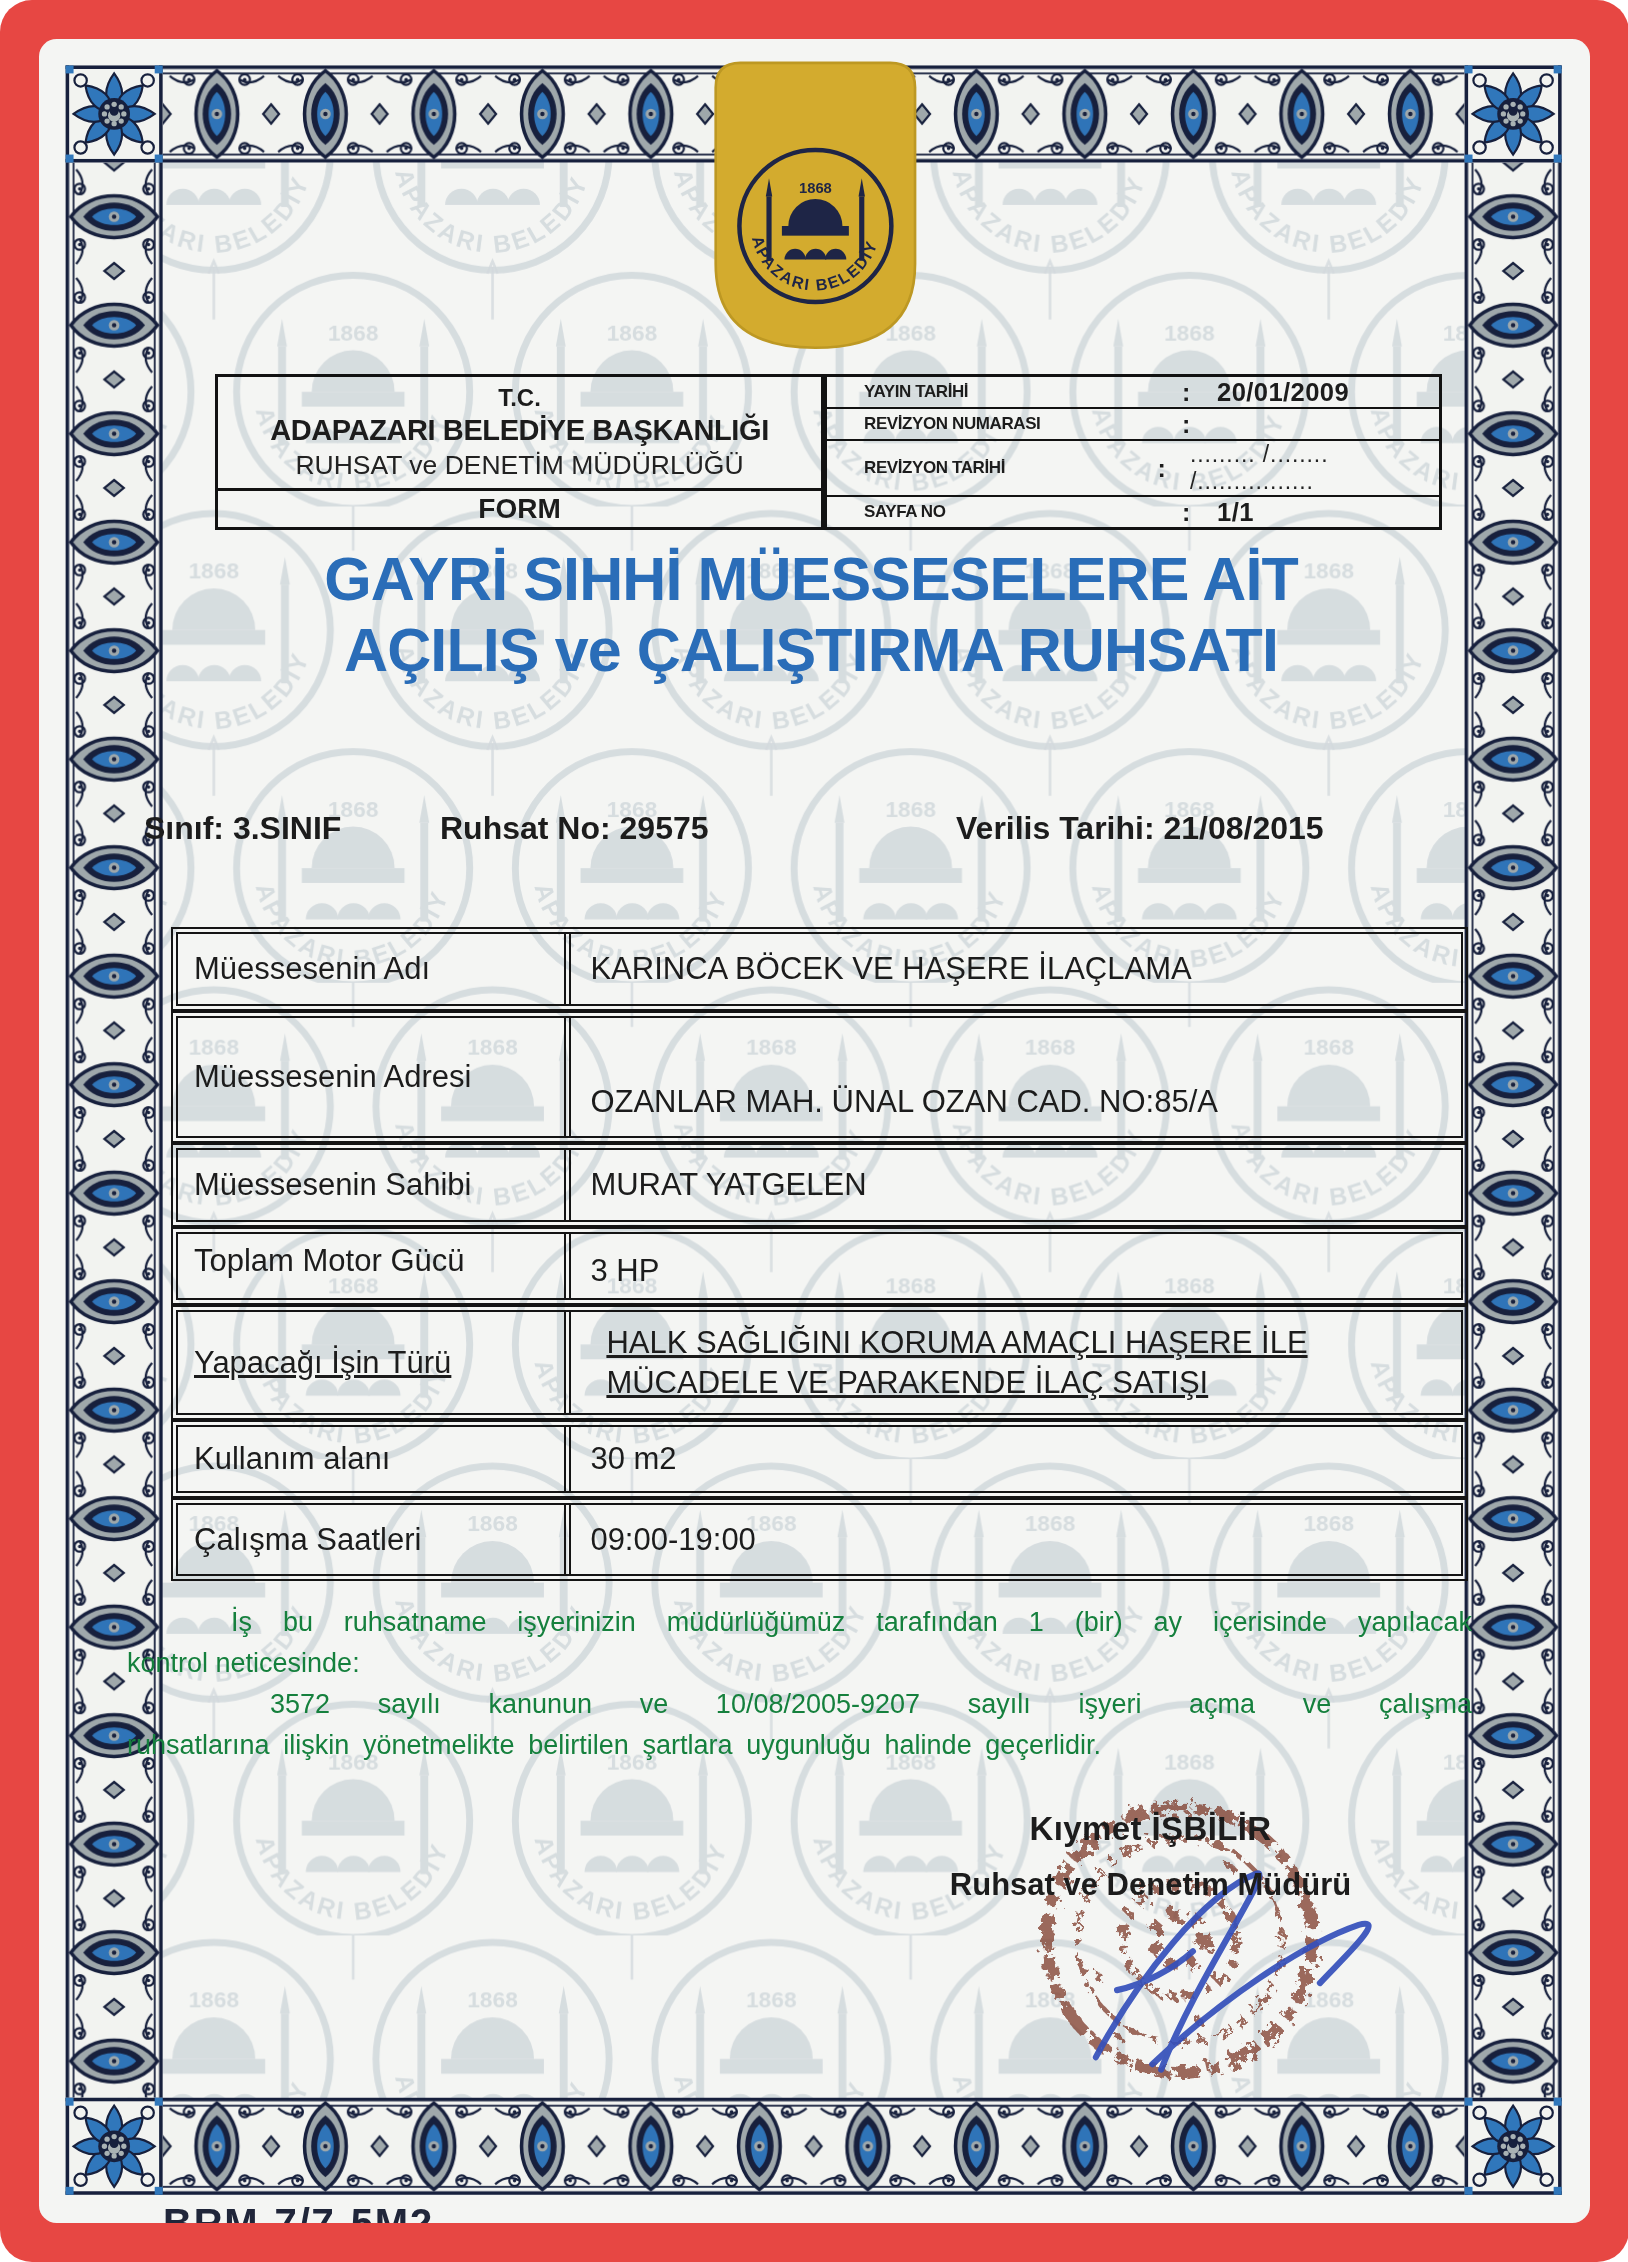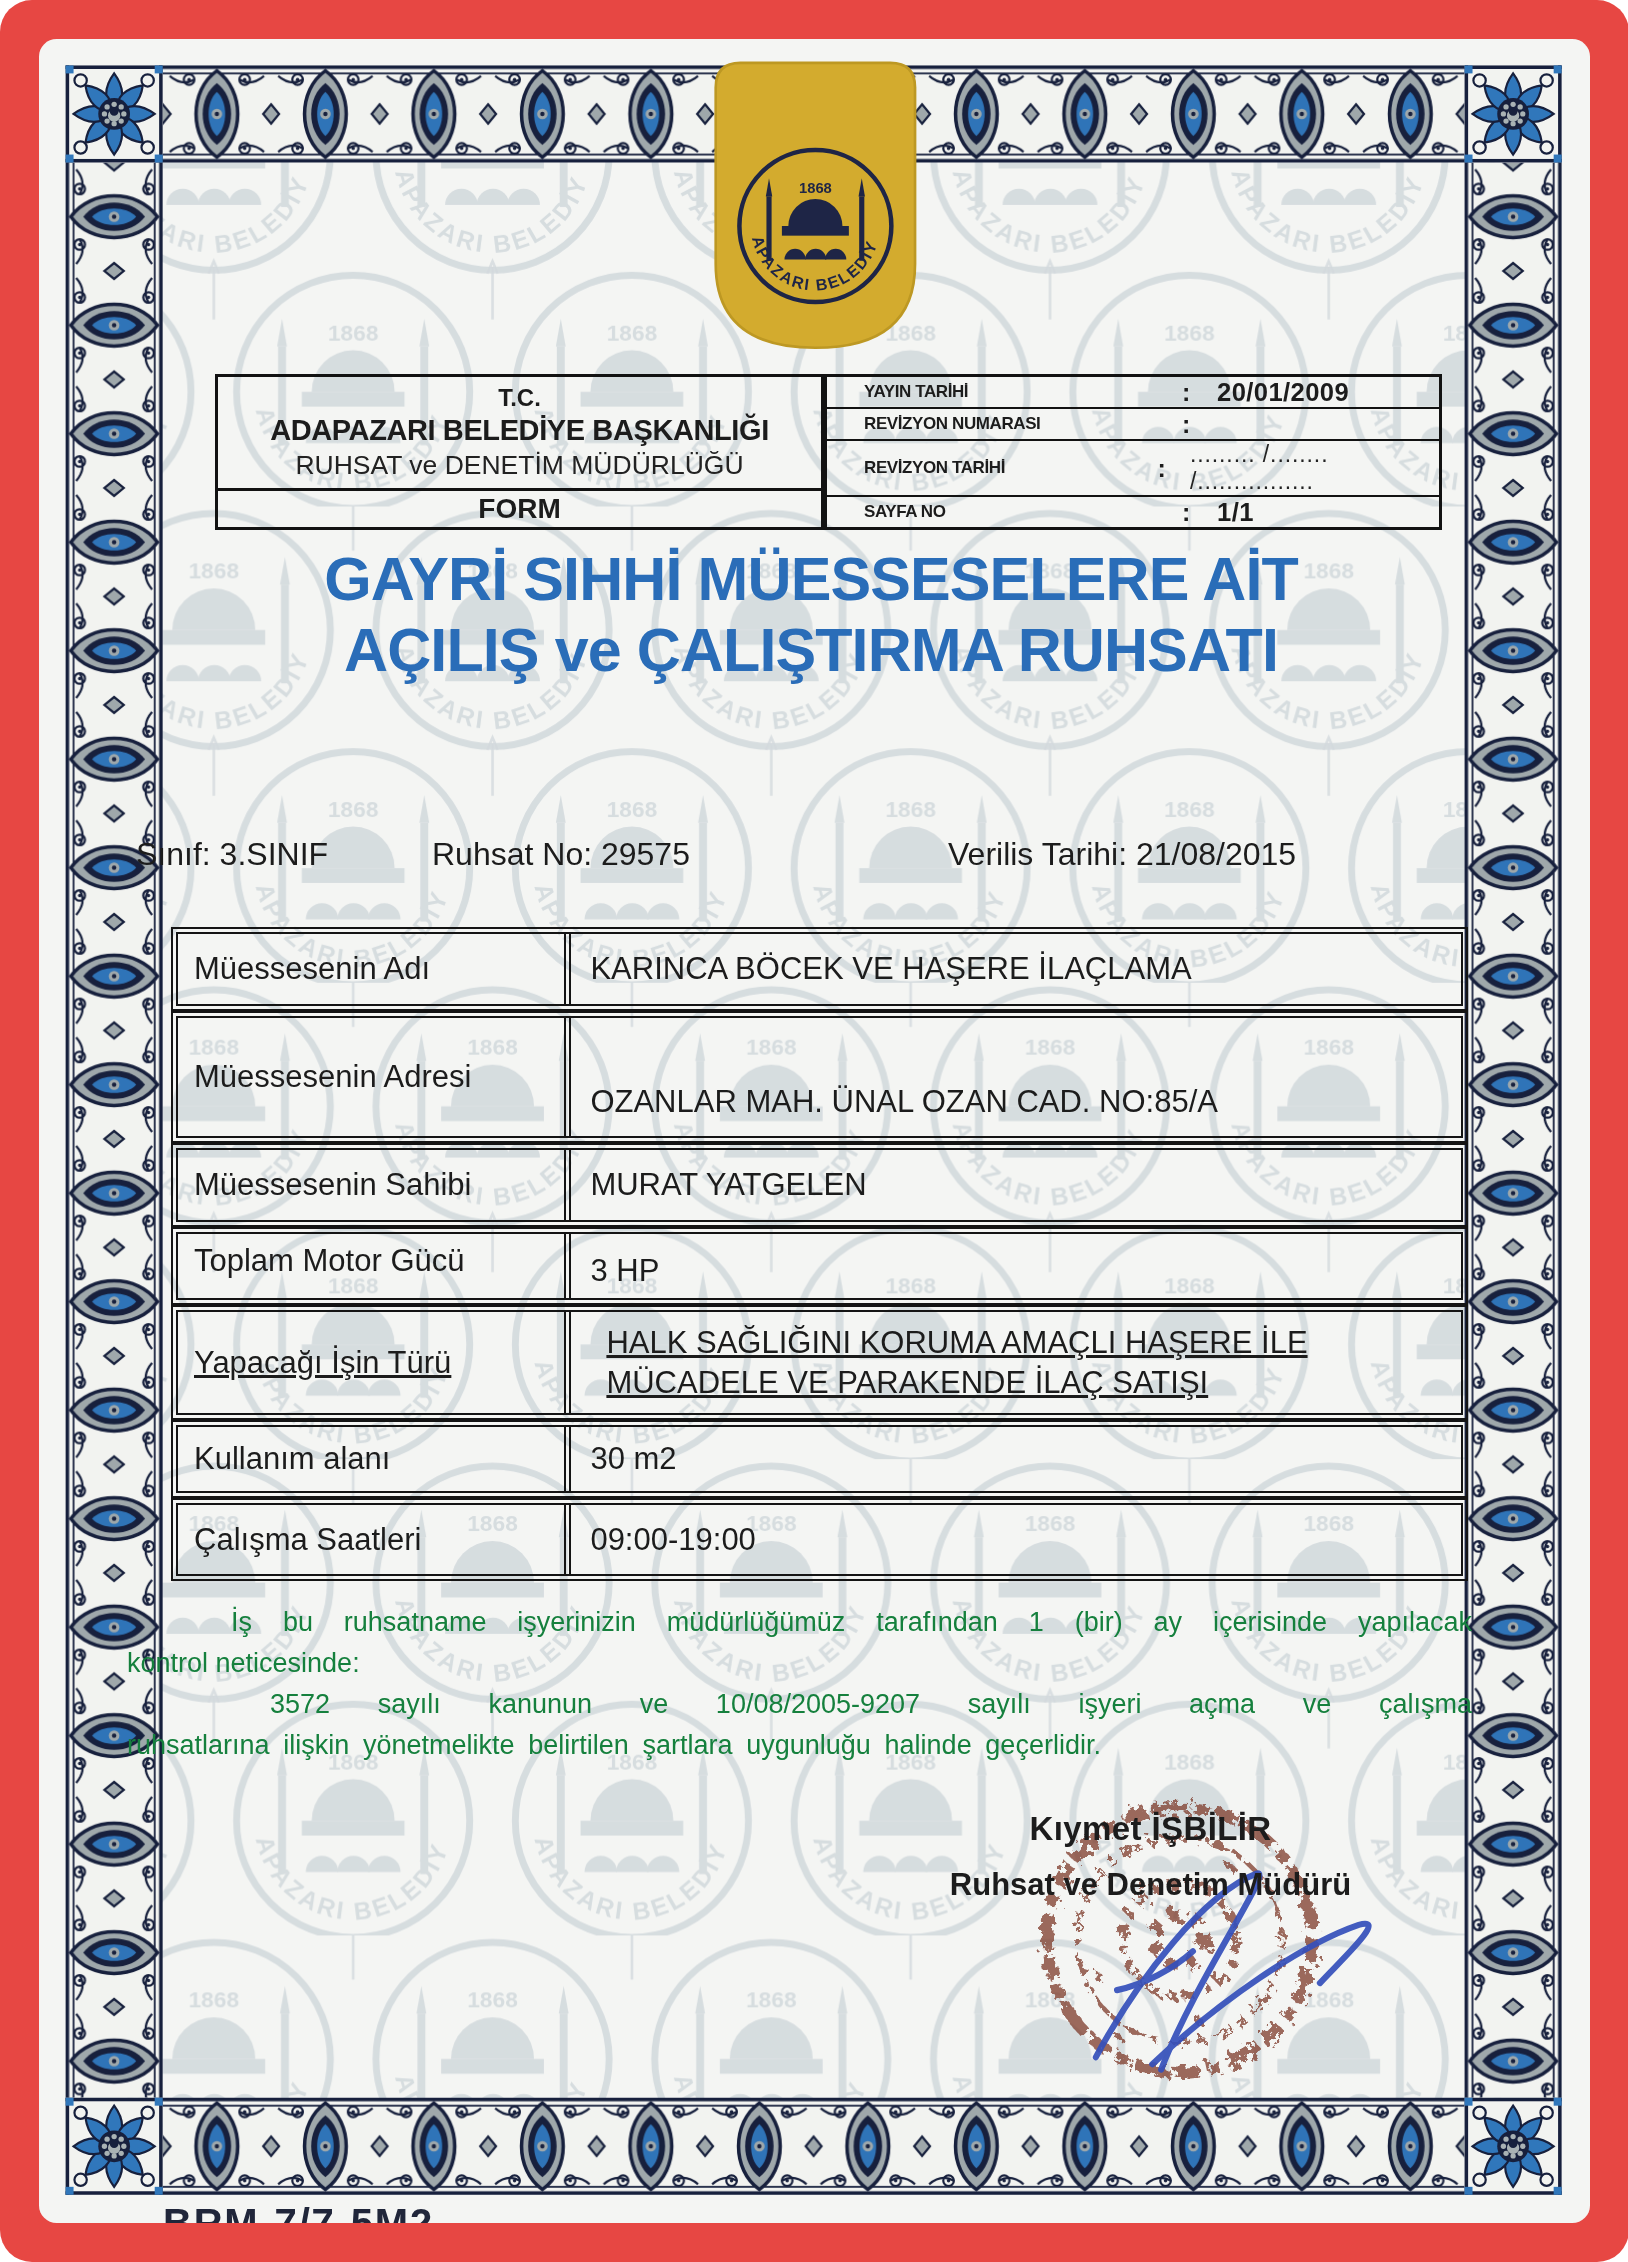--- a/index.html
+++ b/index.html
@@ -19,21 +19,21 @@
   .hright{left:785px;top:335px;width:618px;height:156px;display:flex;flex-direction:column;}
   .hrow{flex:1;display:flex;align-items:center;padding-left:37px;border-bottom:2.6px solid #121212;box-sizing:border-box;}
   .hrow:last-child{border-bottom:none;}
   .hrlabel{font-size:17px;font-weight:600;width:318px;letter-spacing:-0.4px;}
   .hrcolon{font-size:25px;font-weight:bold;width:35px;}
   .hrval{font-size:25.6px;font-weight:bold;letter-spacing:0.4px;}
   .hrval.dots{font-weight:400;font-size:23px;letter-spacing:0.9px;color:#222;}
   
   .title{left:84px;top:505px;width:1376px;text-align:center;color:#2a6db8;font-weight:800;font-size:61px;line-height:71px;letter-spacing:-0.9px;}
   
-  .meta{font-size:32px;font-weight:normal;top:797px;white-space:nowrap;}
+  .meta{font-size:32px;font-weight:bold;top:771px;white-space:nowrap;margin-left:8px;}
   
   .dtable{left:132px;top:888px;width:1297px;display:flex;flex-direction:column;}
   .drow{display:flex;border:7px double #141414;box-sizing:border-box;background:transparent;}
   .dlabel{width:393px;border-right:7px double #141414;display:flex;align-items:center;padding-left:16px;font-size:31px;box-sizing:border-box;}
   .dval{flex:1;display:flex;align-items:center;padding-left:19.4px;font-size:31px;box-sizing:border-box;text-align:right;}
   .r1{height:84px;} .r2{height:132px;} .r3{height:84px;} .r4{height:78px;} .r5{height:115px;text-decoration:underline;} .r6{height:78px;} .r7{height:83px;}
   .r2 .dval{align-items:flex-end;padding-bottom:16px;}
   .r4 .dlabel{align-items:flex-start;padding-top:9px;}
   .r4 .dval{align-items:flex-end;padding-bottom:8.8px;}
   .r5 .dval{flex-direction:column;align-items:flex-start;justify-content:center;line-height:40px;margin-left:16px;}

